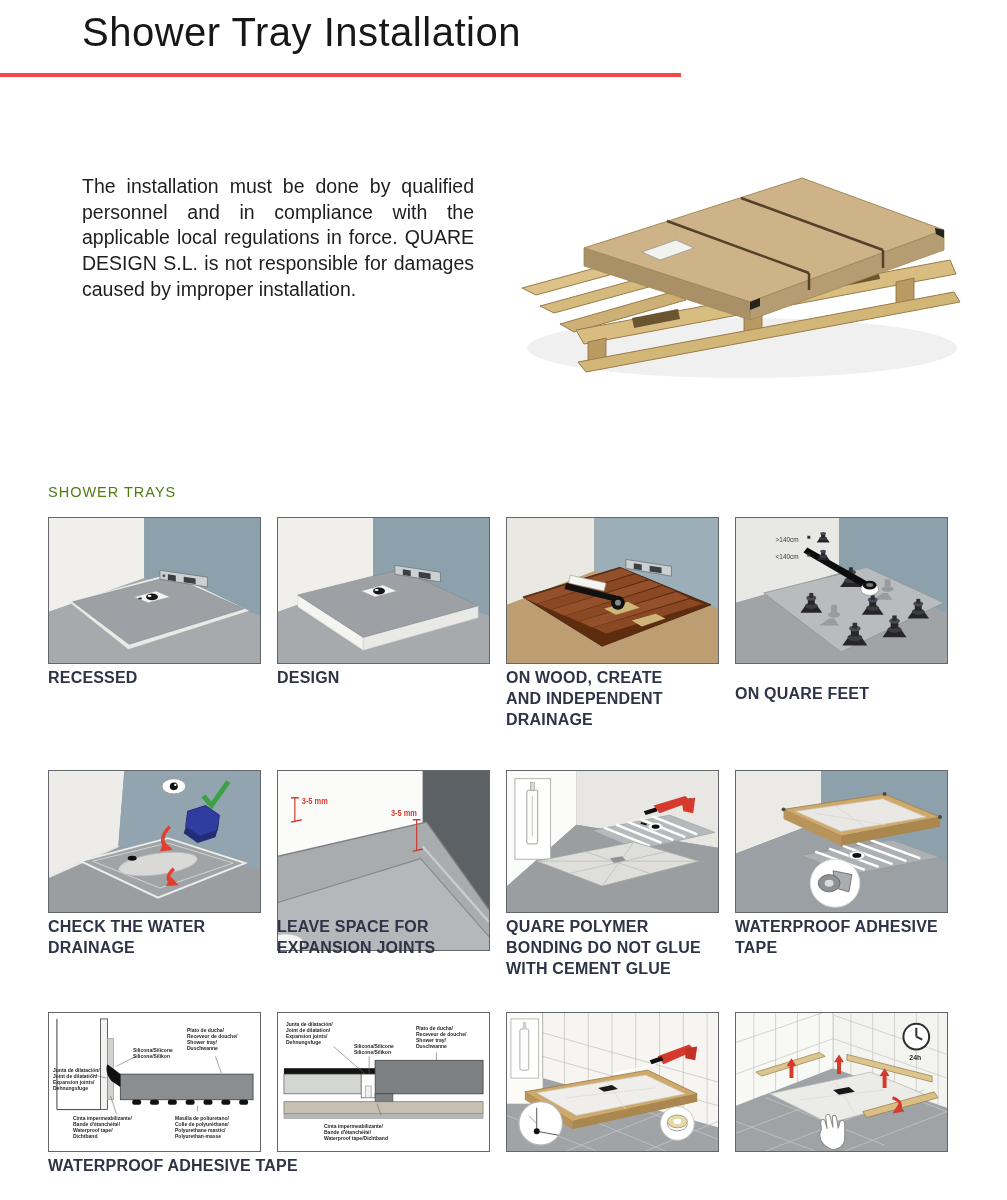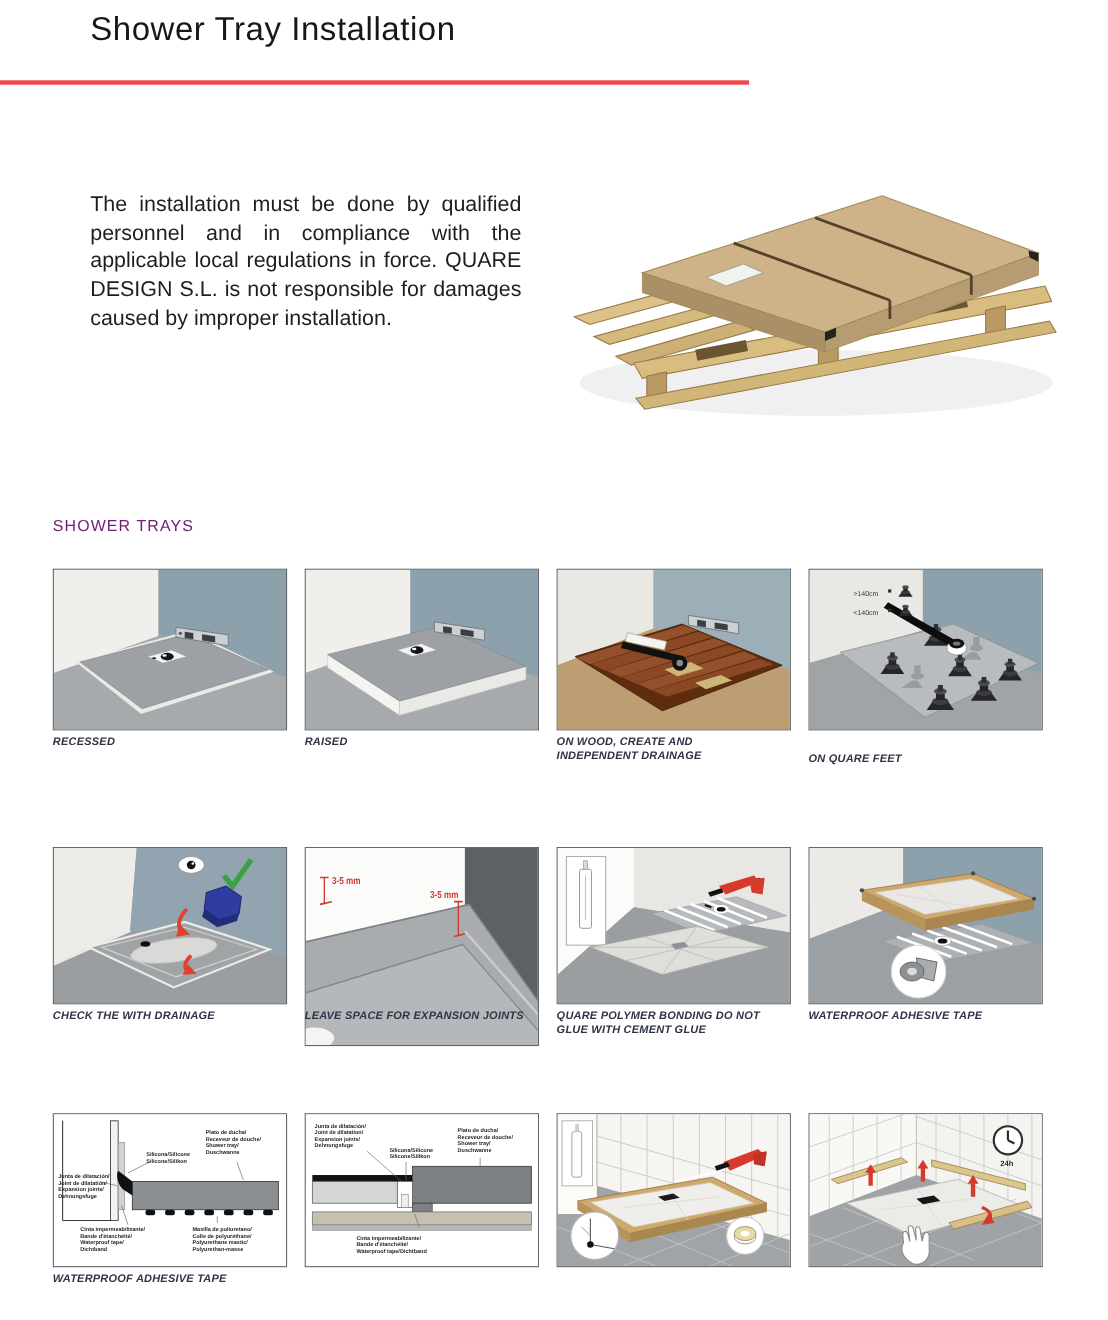--- a/index.html
+++ b/index.html
@@ -1,29 +1,29 @@
 <!DOCTYPE html>
 <html><head>
 <meta charset="utf-8">
 <style>
   html,body{margin:0;padding:0;background:#fff;}
   #page{position:relative;width:1007px;height:1200px;background:#fff;overflow:hidden;
         font-family:"Liberation Sans",sans-serif;}
-  .title{position:absolute;left:82px;top:10px;font-size:30px;font-weight:400;
+  .title{position:absolute;left:82px;top:10px;font-size:40px;font-weight:400;
          color:#17171a;letter-spacing:.5px;}
   .rule{position:absolute;left:0;top:73px;width:681px;height:4px;background:#f2474b;}
   .intro{position:absolute;left:82px;top:150px;width:392px;font-size:19.5px;line-height:1.32;
          text-align:justify;color:#1e1e22;margin-top:24px;}
-  .sec-heading{position:absolute;left:48px;top:471px;font-size:14.5px;color:#701a75;
+  .sec-heading{position:absolute;left:48px;top:484px;font-size:14.5px;color:#4d7c0f;
          letter-spacing:1px;font-weight:400;}
   .panel{position:absolute;width:213px;border:1px solid #63666a;background:#fff;
          box-sizing:border-box;}
   .panel svg{display:block;width:100%;height:100%;}
-  .cap{position:absolute;font-size:10px;font-weight:700;color:#2e3446;line-height:1.3;
-       letter-spacing:.2px;font-style:italic;}
+  .cap{position:absolute;font-size:16px;font-weight:700;color:#2e3446;line-height:1.3;
+       letter-spacing:.2px;}
   .dlabel{position:absolute;font-size:5px;line-height:1.2;color:#26262a;
           white-space:pre-line;font-weight:700;}
   .pallet-wrap{position:absolute;left:492px;top:130px;width:480px;height:272px;}
 </style>
 </head>
 <body>
 
 <div id="page">
 
   <div class="title">Shower Tray Installation</div>
@@ -214,21 +214,21 @@
             <path d="M-11,8 L11,8 L6,1 L-6,1 Z" fill="#26262a"></path>
             <ellipse cx="0" cy="1" rx="6.5" ry="3" fill="#3c3c42"></ellipse>
             <rect x="-3.5" y="-7" width="7" height="7" fill="#26262a"></rect>
             <ellipse cx="0" cy="-7" rx="5" ry="2.6" fill="#4a4a52"></ellipse>
           </g>
       </g>
     </svg>
   </div>
 
   <div class="cap" style="left:48px;top:668px;width:170px">RECESSED</div>
-  <div class="cap" style="left:277px;top:668px;width:170px">RAISED</div>
+  <div class="cap" style="left:277px;top:668px;width:170px">DESIGN</div>
   <div class="cap" style="left:506px;top:668px;width:190px">ON WOOD, CREATE AND INDEPENDENT DRAINAGE</div>
   <div class="cap" style="left:735px;top:684px;width:200px">ON QUARE FEET</div>
 
   <div class="panel" style="left:48px;top:770px;height:143px">
     <svg viewBox="0 0 213 147" preserveAspectRatio="none">
       <rect width="213" height="147" fill="#9b9ea1"></rect>
       <polygon points="0,0 76,0 70,78 0,110" fill="#edece8"></polygon>
       <polygon points="76,0 213,0 213,102 70,78" fill="#92a4af"></polygon>
       <polygon points="0,110 70,78 213,102 213,147 0,147" fill="#9b9ea1"></polygon>
       <polyline points="0,110 70,78" stroke="#e8e8e4" stroke-width="3" fill="none"></polyline>
@@ -353,21 +353,21 @@
       </g>
       <g>
         <circle cx="100" cy="117" r="25" fill="#fff" stroke="#d8d8d6" stroke-width="1"></circle>
         <polygon points="98,104 117,108 114,126 100,122" fill="#aaadaf" stroke="#5c5f62" stroke-width="0.8"></polygon>
         <ellipse cx="94" cy="117" rx="11" ry="9" fill="#8e9194" stroke="#5c5f62" stroke-width="0.8"></ellipse>
         <ellipse cx="94" cy="117" rx="4.5" ry="3.6" fill="#d9dadb"></ellipse>
       </g>
     </svg>
   </div>
 
-  <div class="cap" style="left:48px;top:917px;width:212px">CHECK THE WITH DRAINAGE</div>
+  <div class="cap" style="left:48px;top:917px;width:212px">CHECK THE WATER DRAINAGE</div>
   <div class="cap" style="left:277px;top:917px;width:206px">LEAVE SPACE FOR EXPANSION JOINTS</div>
   <div class="cap" style="left:506px;top:917px;width:212px">QUARE POLYMER BONDING DO NOT GLUE WITH CEMENT GLUE</div>
   <div class="cap" style="left:735px;top:917px;width:215px">WATERPROOF ADHESIVE TAPE</div>
 
   <div class="panel" style="left:48px;top:1012px;height:140px">
     <svg viewBox="0 0 213 140" preserveAspectRatio="none">
       <rect width="213" height="140" fill="#fff"></rect>
       <line x1="8" y1="6" x2="8" y2="98" stroke="#3c3c3c" stroke-width="1"></line>
       <rect x="52" y="6" width="7" height="92" fill="#f2f2f0" stroke="#3c3c3c" stroke-width="0.8"></rect>
       <line x1="8" y1="98" x2="52" y2="98" stroke="#3c3c3c" stroke-width="1"></line>

